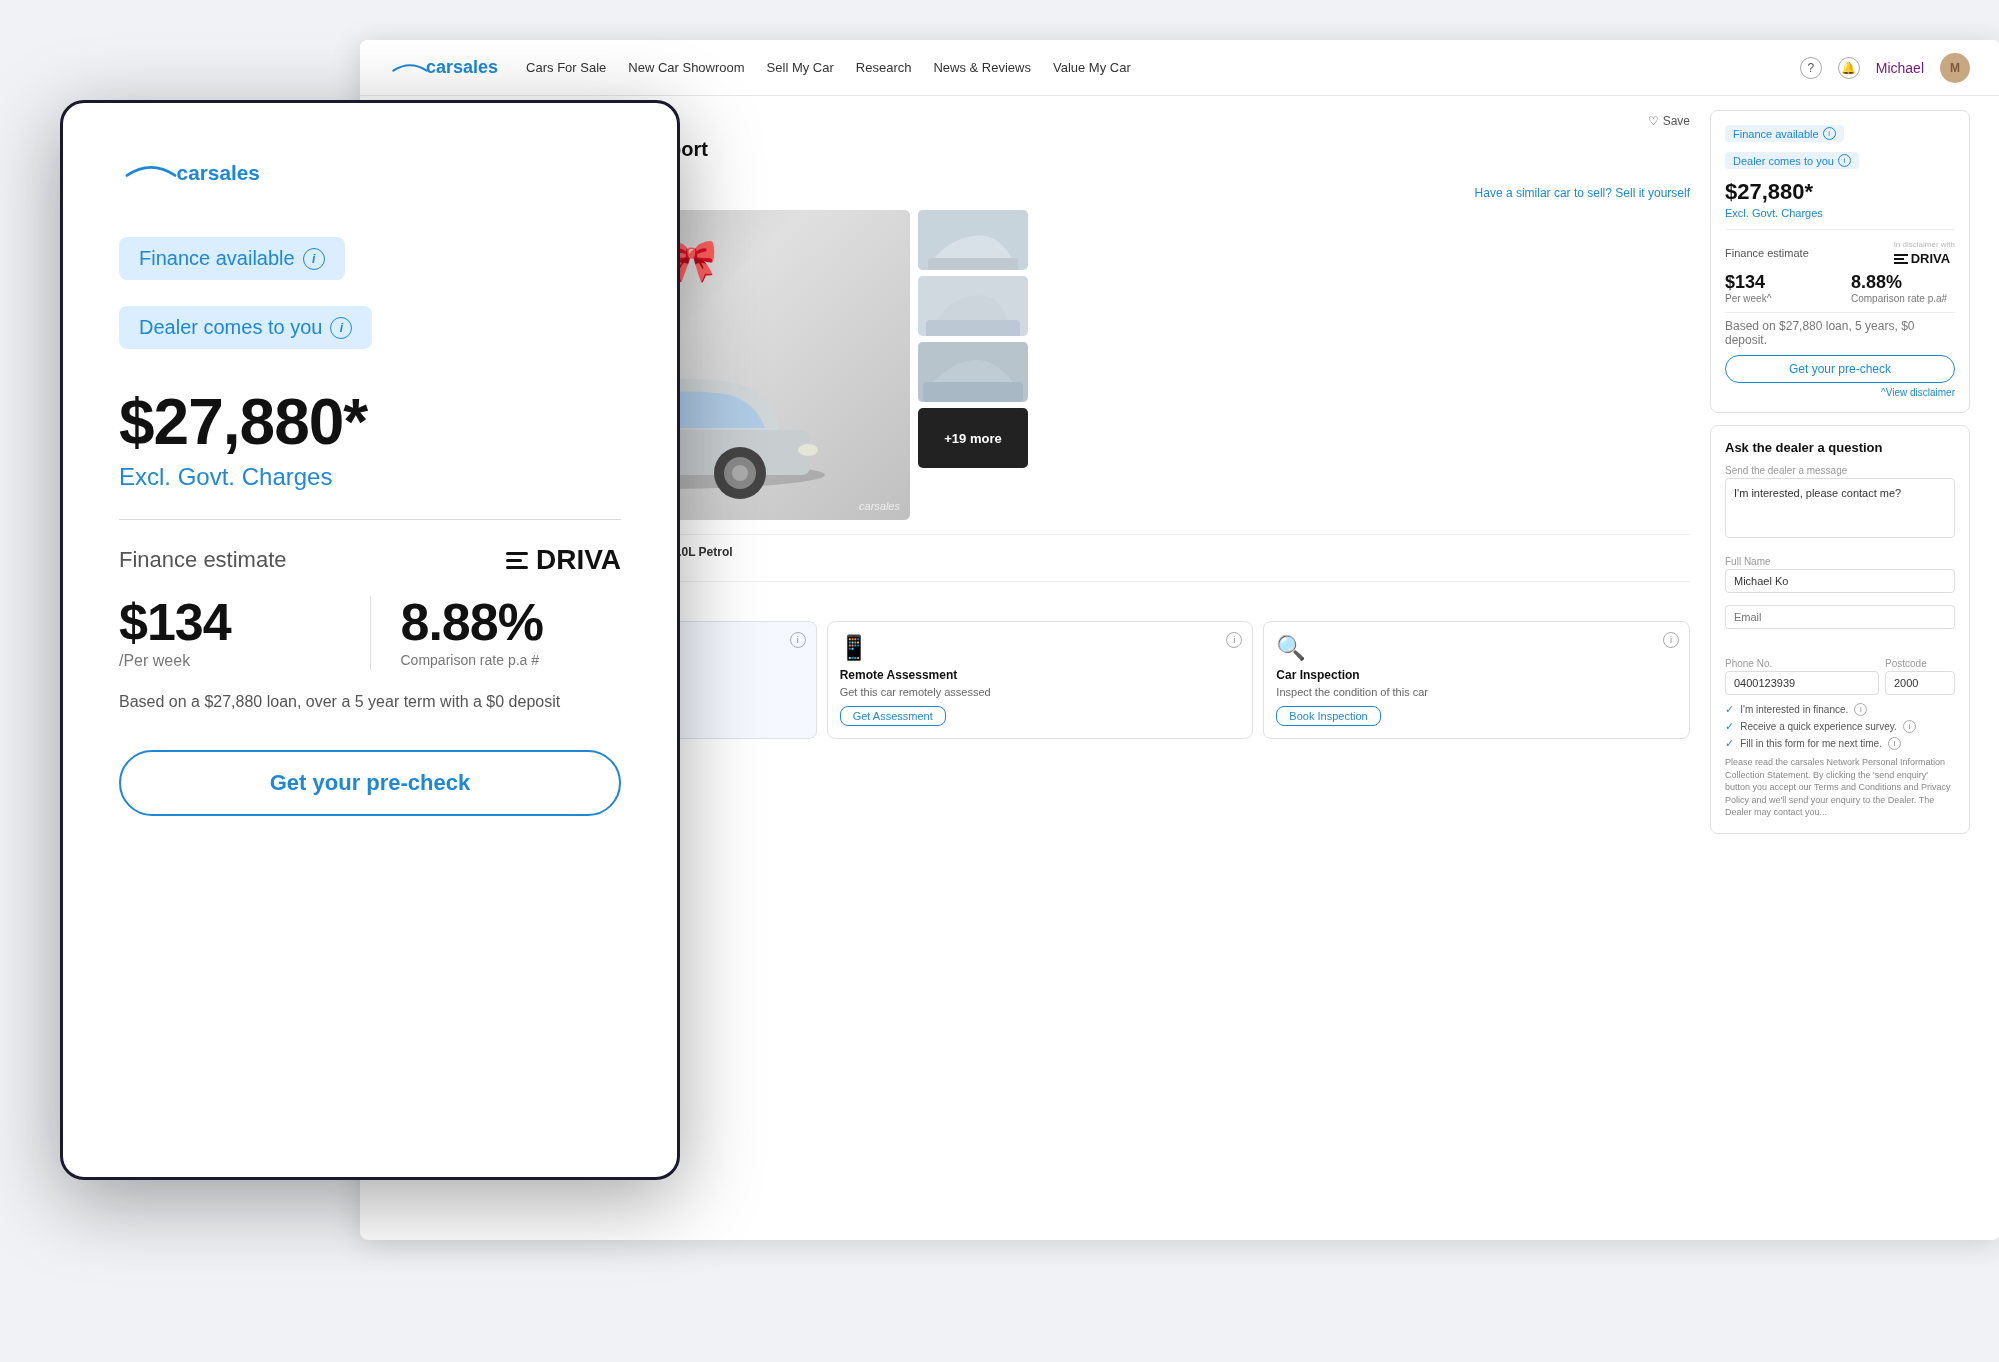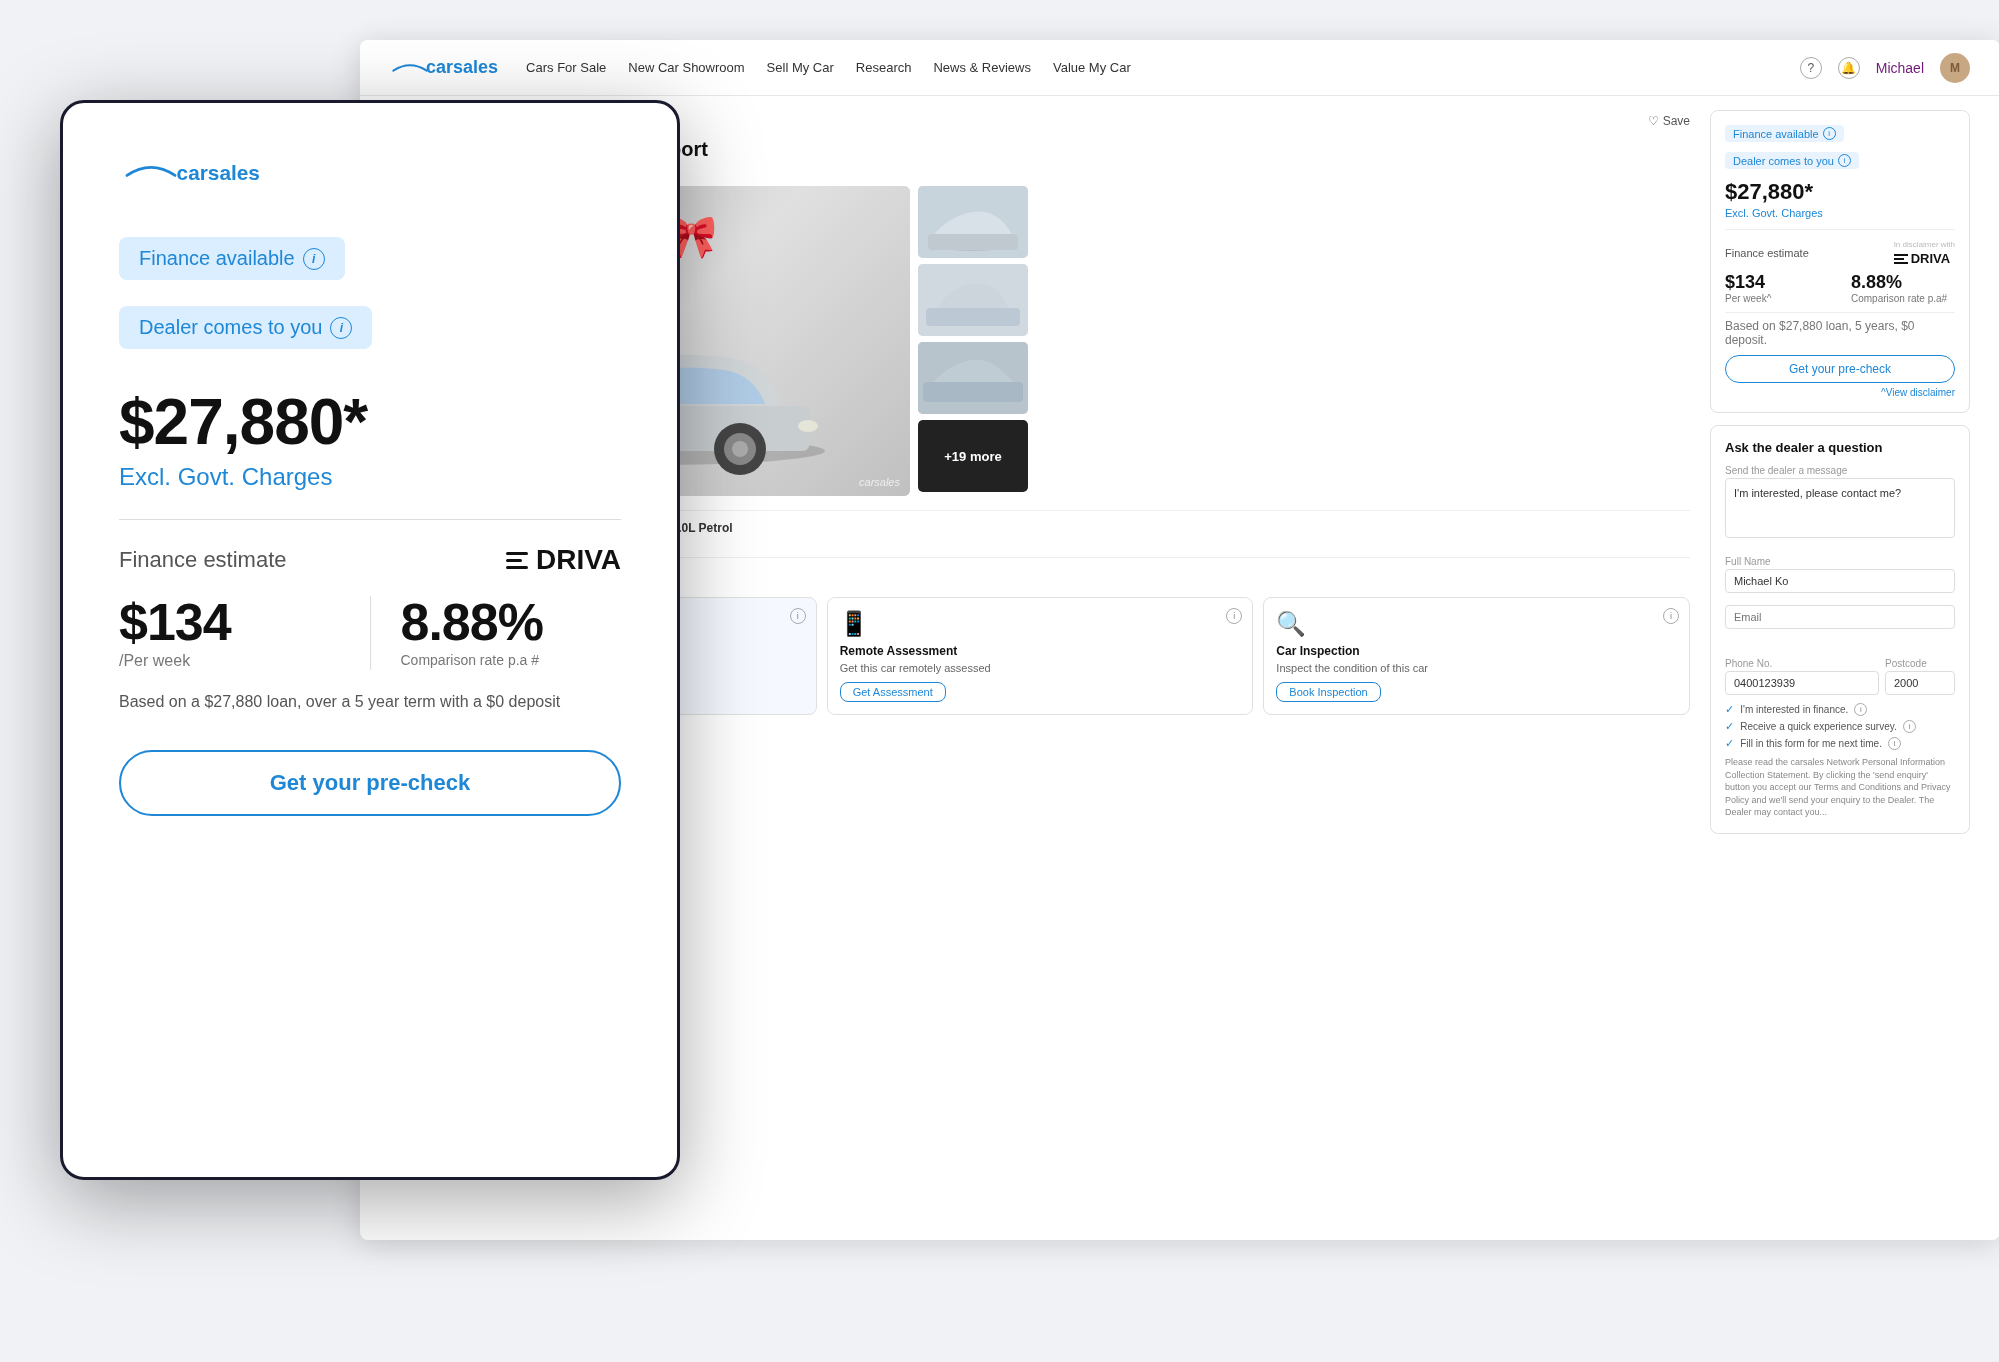--- a/index.html
+++ b/index.html
@@ -172,21 +172,21 @@
       font-style: italic;
     }
 
     .thumb-col {
       display: flex;
       flex-direction: column;
       gap: 6px;
     }
     .thumb {
       width: 110px;
-      height: 72px;
+      height: 60px;
       border-radius: 5px;
       overflow: hidden;
     }
     .thumb-1 { background: linear-gradient(135deg, #c0c8d0 0%, #e8eef4 100%); }
     .thumb-2 { background: linear-gradient(135deg, #d0d8e0 0%, #f0f4f8 100%); }
     .thumb-3 { background: linear-gradient(135deg, #b8c0c8 0%, #dce0e4 100%); }
     .thumb-4 {
       background: #222;
       display: flex;
       align-items: center;
@@ -671,20 +671,24 @@
         </div>
         <div class="save-btn">
           <span>♡</span>
           <span>Save</span>
         </div>
       </div>
 
       <div class="listing-title">2020 Toyota Corolla Ascent Sport</div>
       <div style="font-size:13px;color:#555;margin-bottom:6px;">Auto</div>
 
+      <div class="location-row">
+        <span>New South Wales</span>
+        <span class="sell-link">Have a similar car to sell? Sell it yourself</span>
+      </div>
 
       <div class="gallery">
         <div class="main-image">
           <div class="main-image-inner">
 
             <svg width="380" height="160" viewBox="0 0 380 160" style="position:absolute;bottom:20px;left:50%;transform:translateX(-50%);">
 
               <ellipse cx="190" cy="135" rx="175" ry="14" fill="rgba(0,0,0,0.15)"></ellipse>
               <rect x="30" y="90" width="320" height="45" rx="8" fill="#c8cdd0"></rect>
               <path d="M80 90 Q100 50 160 42 Q220 35 270 42 Q310 48 320 90 Z" fill="#d0d5d8"></path>

